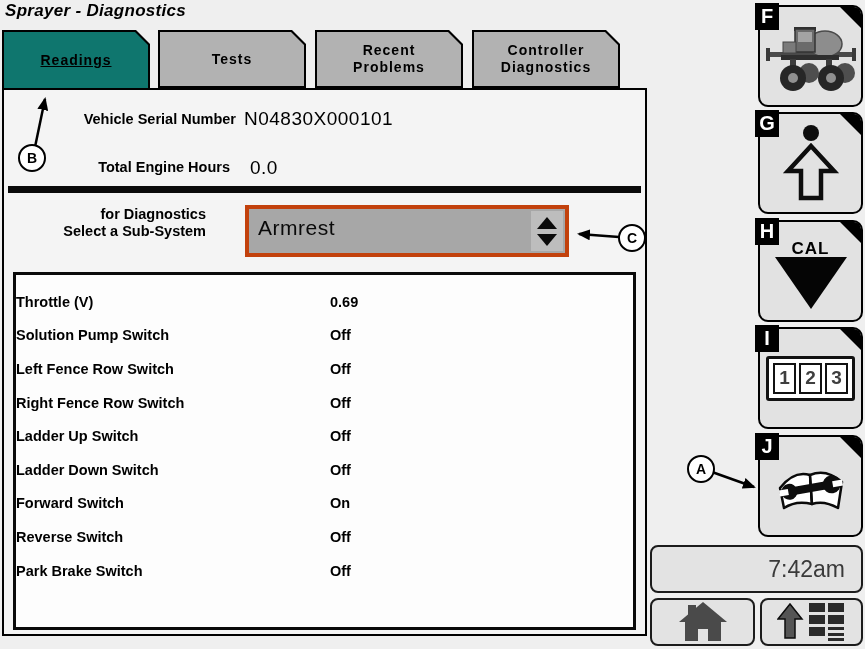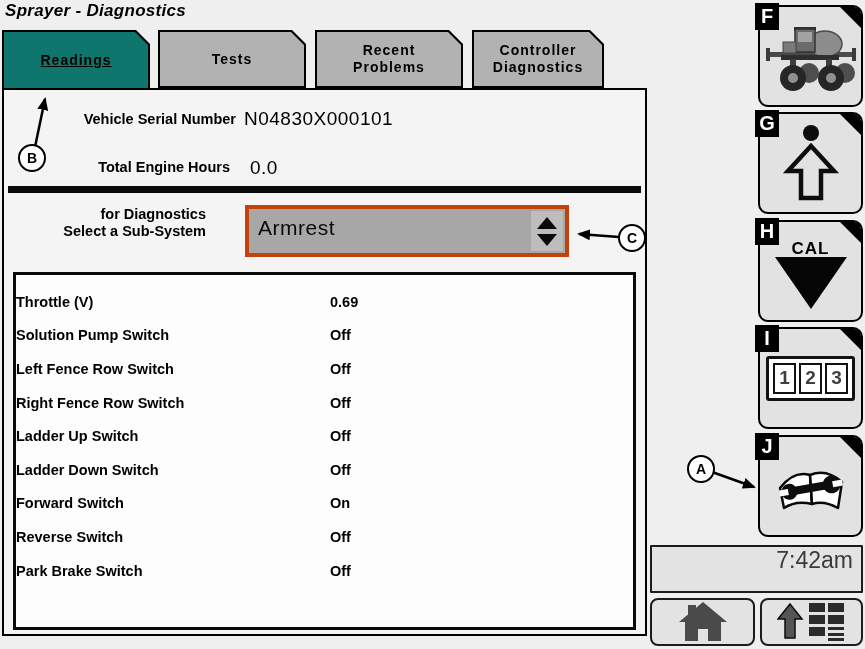--- a/index.html
+++ b/index.html
@@ -94,23 +94,23 @@
     display:flex;gap:3px;padding:4px;
   }
   .numcell{
     width:19px;height:27px;border:2px solid #111;background:#fff;
     display:flex;align-items:center;justify-content:center;
     font-size:19px;font-weight:bold;color:#3f3f3f;
   }
   
   .time-field{
     left:650px;top:545px;width:213px;height:48px;
-    background:#e3e3e3;border:2px solid #1c1c1c;border-radius:1px;box-sizing:border-box;
-    display:flex;align-items:flex-start;justify-content:flex-end;
-    font-size:23px;color:#3a3a3a;padding-right:8px;z-index:2;
+    background:#e3e3e3;border:2px solid #1c1c1c;border-radius:8px;box-sizing:border-box;
+    display:flex;align-items:center;justify-content:flex-end;
+    font-size:23px;color:#3a3a3a;padding-right:16px;z-index:2;
   }
   .bottom-btn{
     top:598px;height:48px;
     background:#e3e3e3;border:2px solid #1c1c1c;border-radius:8px;box-sizing:border-box;
     display:flex;align-items:center;justify-content:center;z-index:2;
   }
 </style>
 </head>
 <body>
 
@@ -118,21 +118,21 @@
 
 <div class="abs tab active" style="left:2px;width:148px;">
   <div class="tab-inner">Readings</div>
 </div>
 <div class="abs tab" style="left:158px;width:148px;">
   <div class="tab-inner">Tests</div>
 </div>
 <div class="abs tab" style="left:315px;width:148px;">
   <div class="tab-inner" style="padding:0 10px;">Recent Problems</div>
 </div>
-<div class="abs tab" style="left:472px;width:132px;">
+<div class="abs tab" style="left:472px;width:148px;">
   <div class="tab-inner" style="padding:0 18px;">Controller Diagnostics</div>
 </div>
 
 <div class="abs main-panel">
 
   <div class="abs info-label" style="left:10px;top:21px;width:222px;">Vehicle Serial Number</div>
   <div class="abs info-value" style="left:240px;top:18px;">N04830X000101</div>
 
   <div class="abs info-label" style="left:10px;top:69px;width:216px;">Total Engine Hours</div>
   <div class="abs info-value" style="left:246px;top:67px;">0.0</div>

